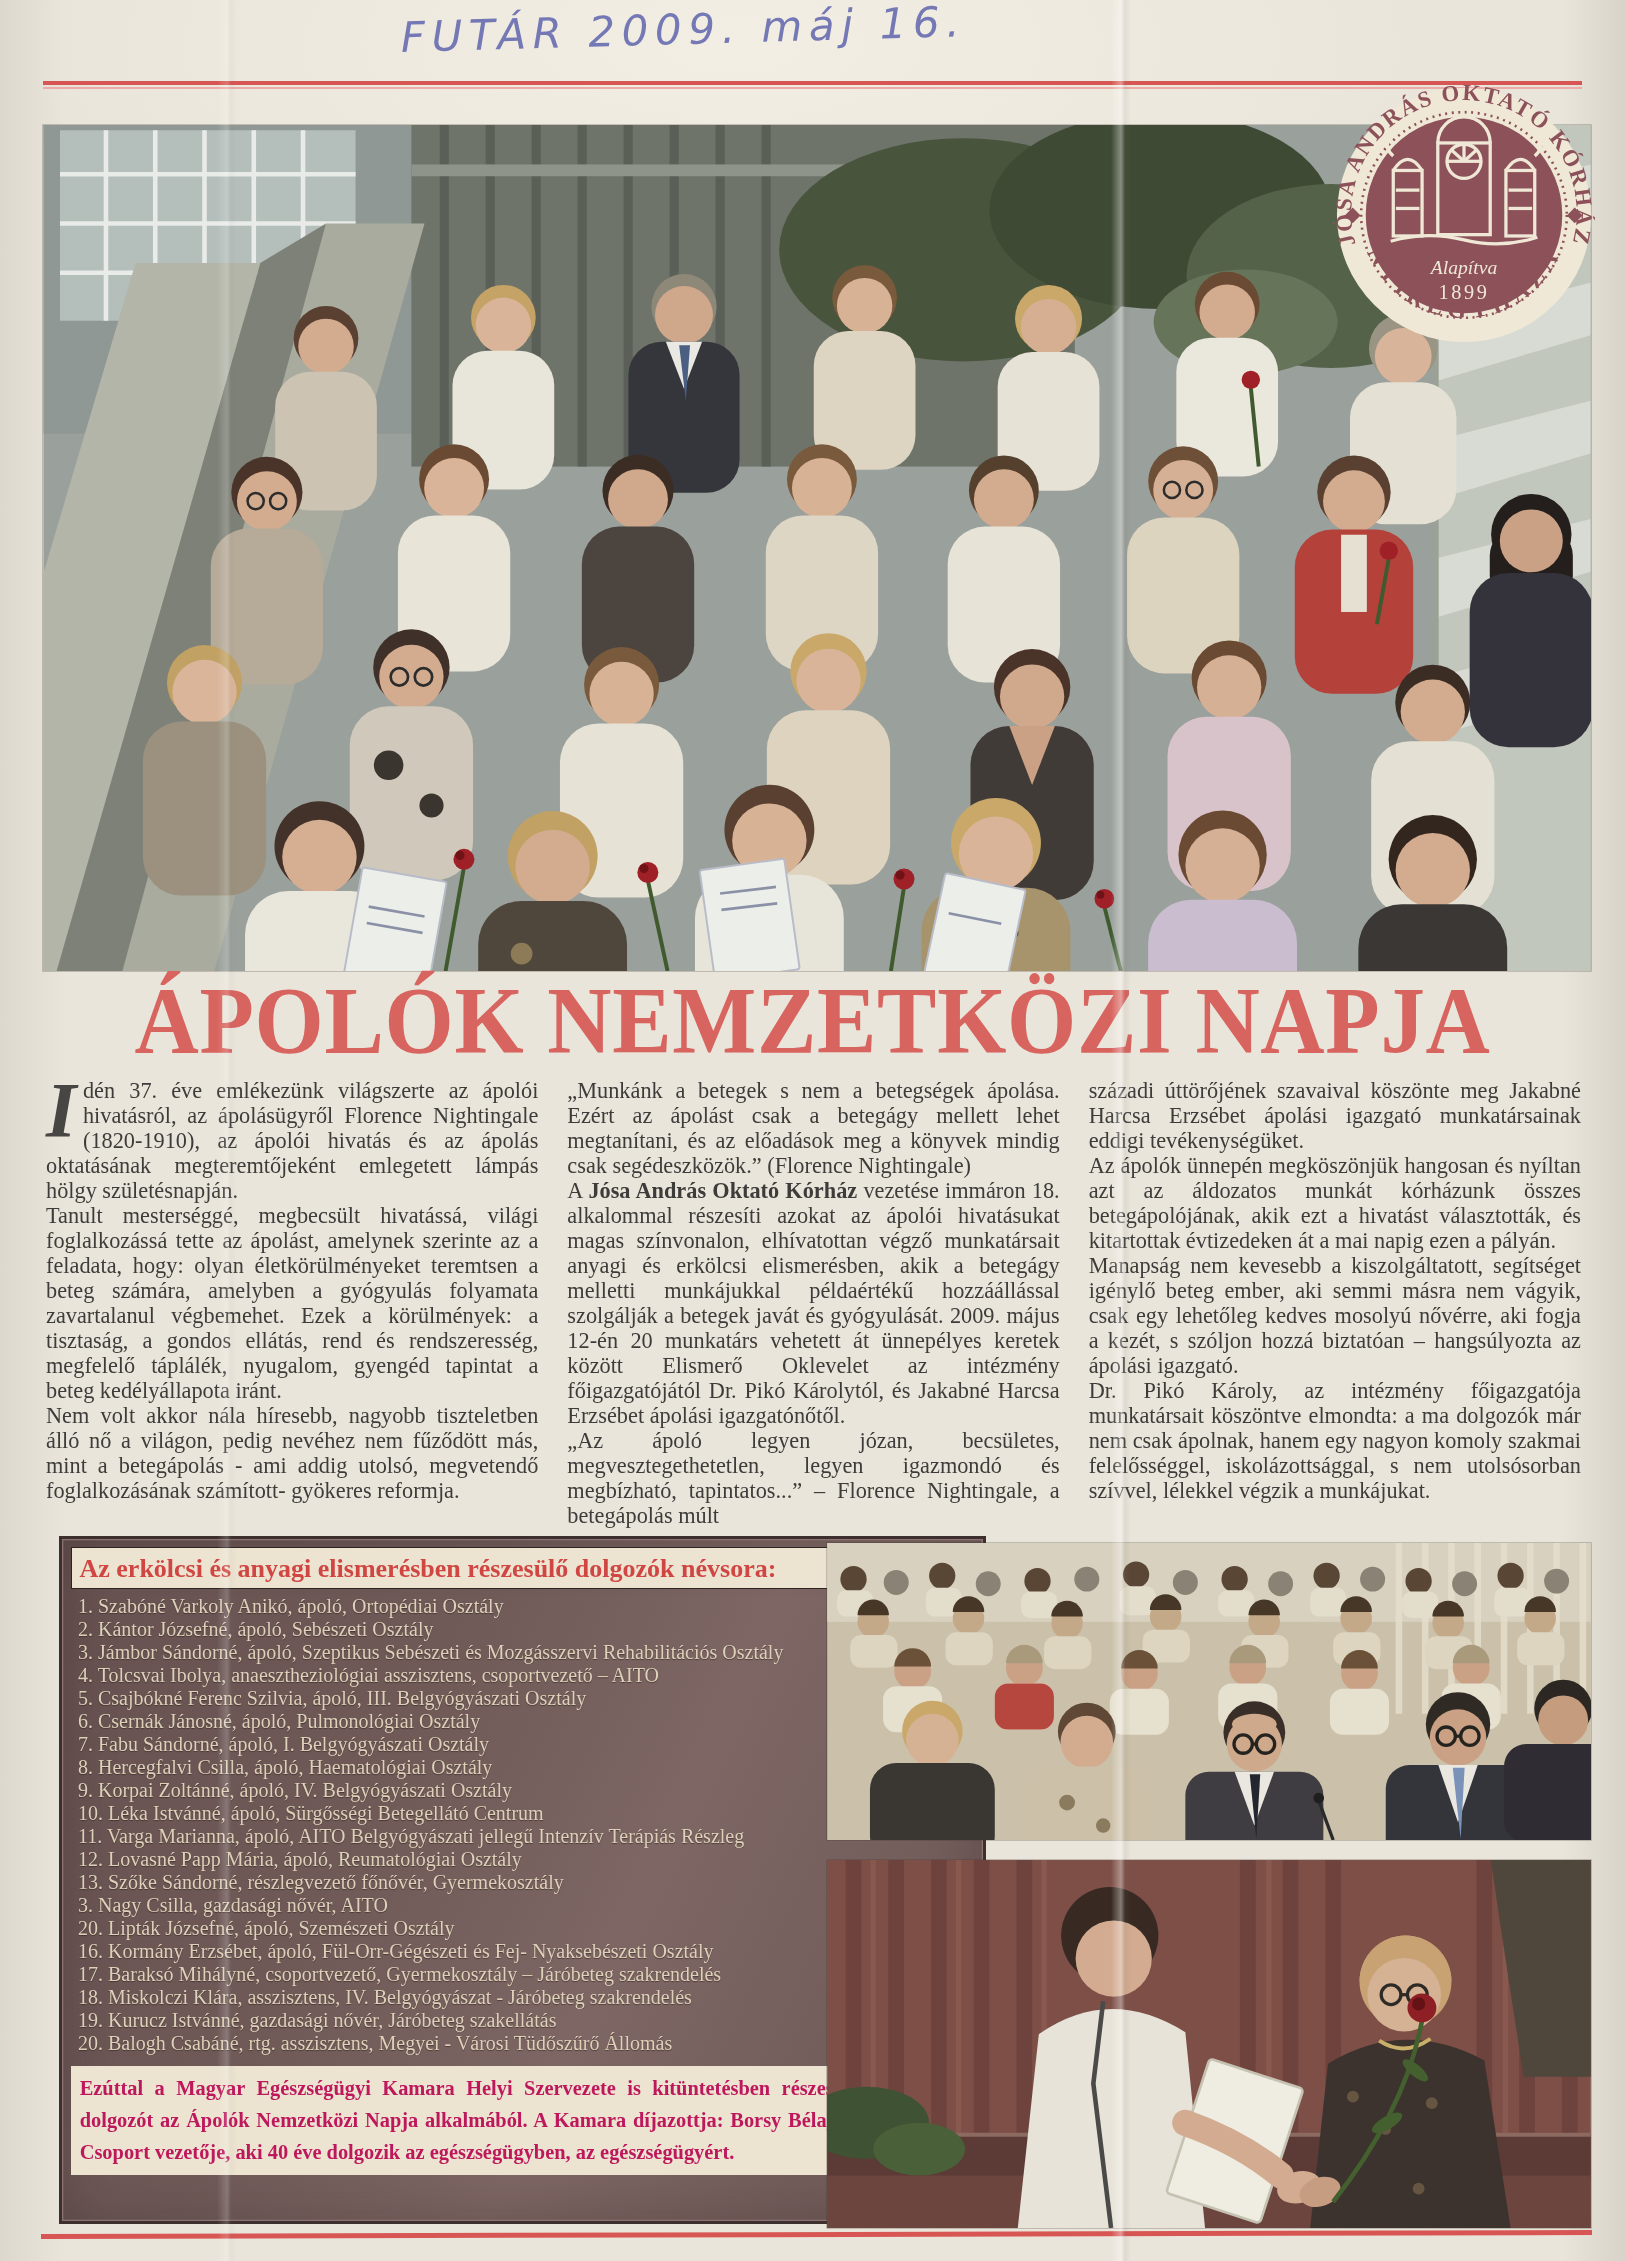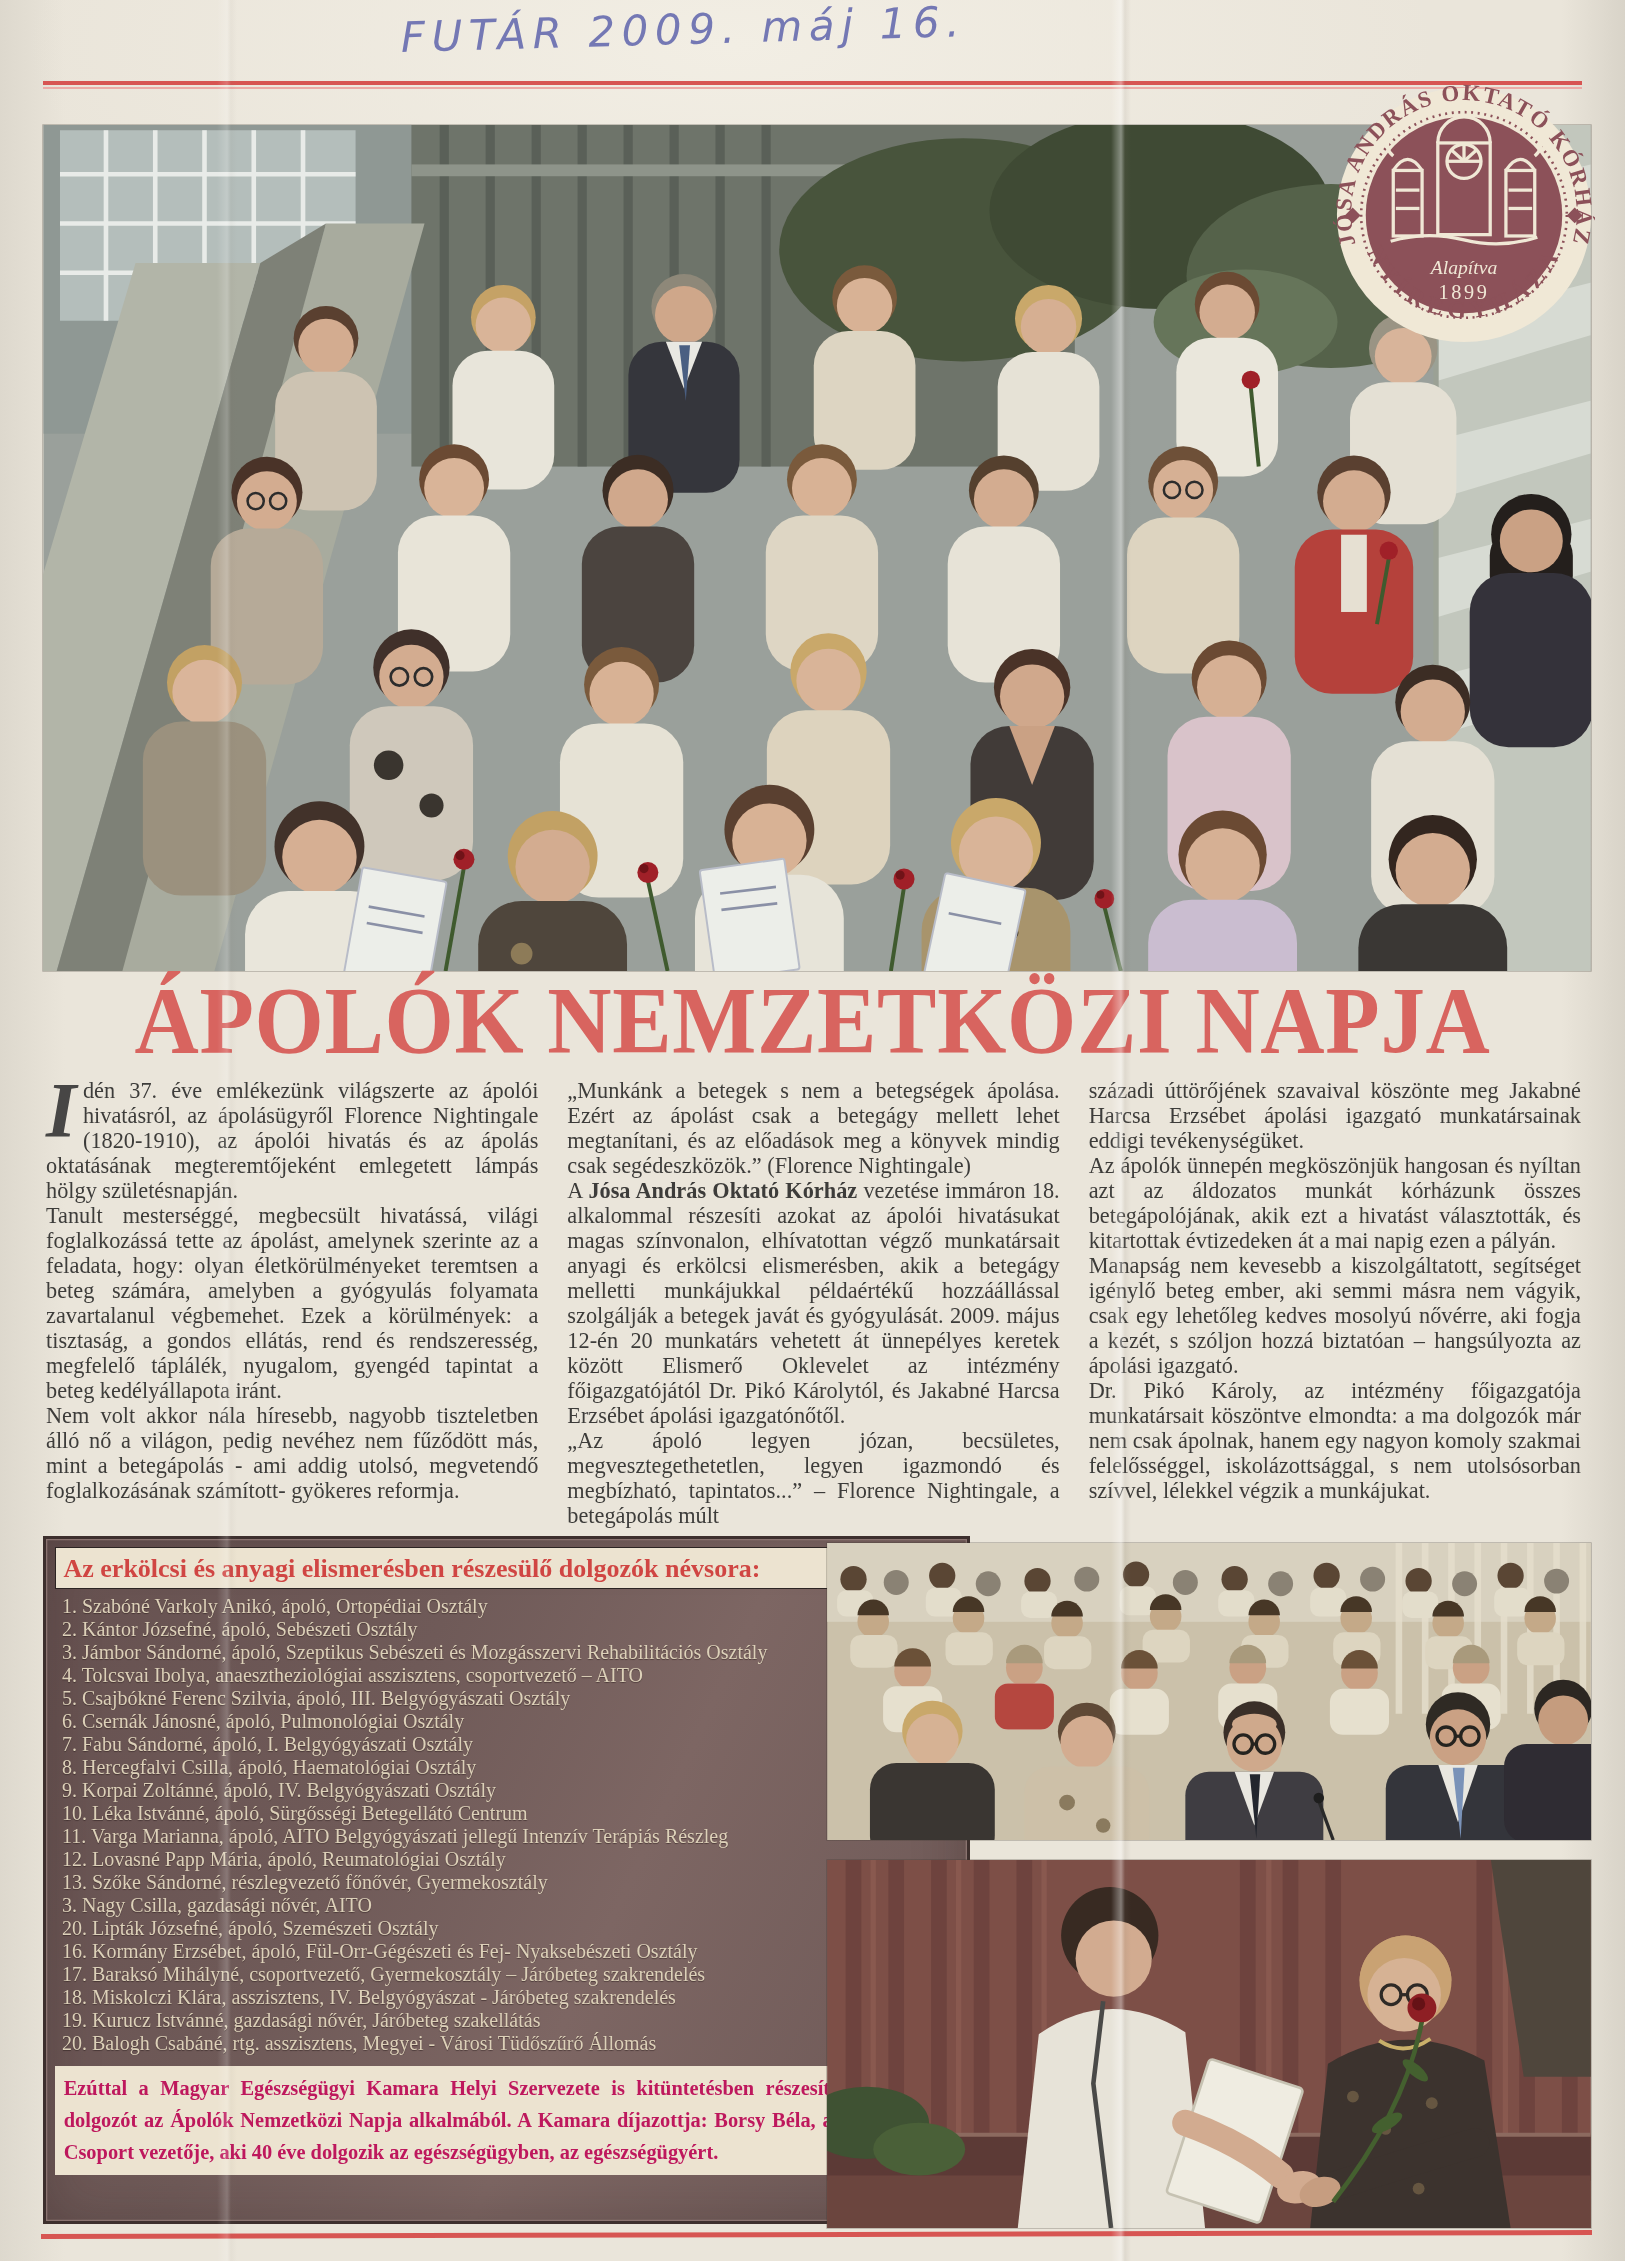--- a/index.html
+++ b/index.html
@@ -30,21 +30,21 @@
       font-family:"Liberation Serif",serif;font-weight:bold;font-size:89px;line-height:1;
       color:#d8645f;letter-spacing:0.7px;white-space:nowrap;transform:scaleY(1.06);transform-origin:top;}
 
   .article{position:absolute;left:46px;top:1078px;width:1535px;display:flex;gap:29px;}
   .article .col{flex:1;font-size:22.3px;line-height:25px;color:#3d3c3a;text-align:justify;}
   .article p{margin:0;}
   .dropcap{float:left;font-size:78px;line-height:58px;font-weight:bold;font-style:italic;
       padding:2.6px 6.6px 0 0;color:#474645;}
   .article b{font-weight:bold;}
 
-  .names-box{position:absolute;left:43px;top:1536px;width:927px;height:688px;box-sizing:border-box;
+  .names-box{position:absolute;left:59px;top:1536px;width:927px;height:688px;box-sizing:border-box;
       background:linear-gradient(115deg,#665150 0%,#6f5a58 35%,#7d6663 60%,#6c5755 100%);
       border:3.3px solid #3d2f2d;box-shadow:inset 0 0 0 1.3px #8a7370, inset 0 0 53px rgba(30,20,20,.25);}
   .names-title{margin:8px 8.5px 5.3px 8.5px;background:#ece3d0;color:#d04643;
       font-weight:bold;font-size:26px;line-height:29px;padding:6px 8px 4.6px 8px;
       border:1.3px solid #2c2422;}
   .names-list{margin:6.6px 6.6px 0 16px;color:#ddd1b9;font-size:20px;line-height:23px;
       text-shadow:0 0.7px 0.7px rgba(40,25,25,.5);}
   .names-list .item{white-space:nowrap;overflow:hidden;}
   .kamara-note{margin:10.5px 8.5px 0 8.5px;background:#ece3d0;color:#be185d;
       font-size:20.4px;line-height:32px;padding:6.6px 9.2px;text-align:justify;font-weight:600;}

